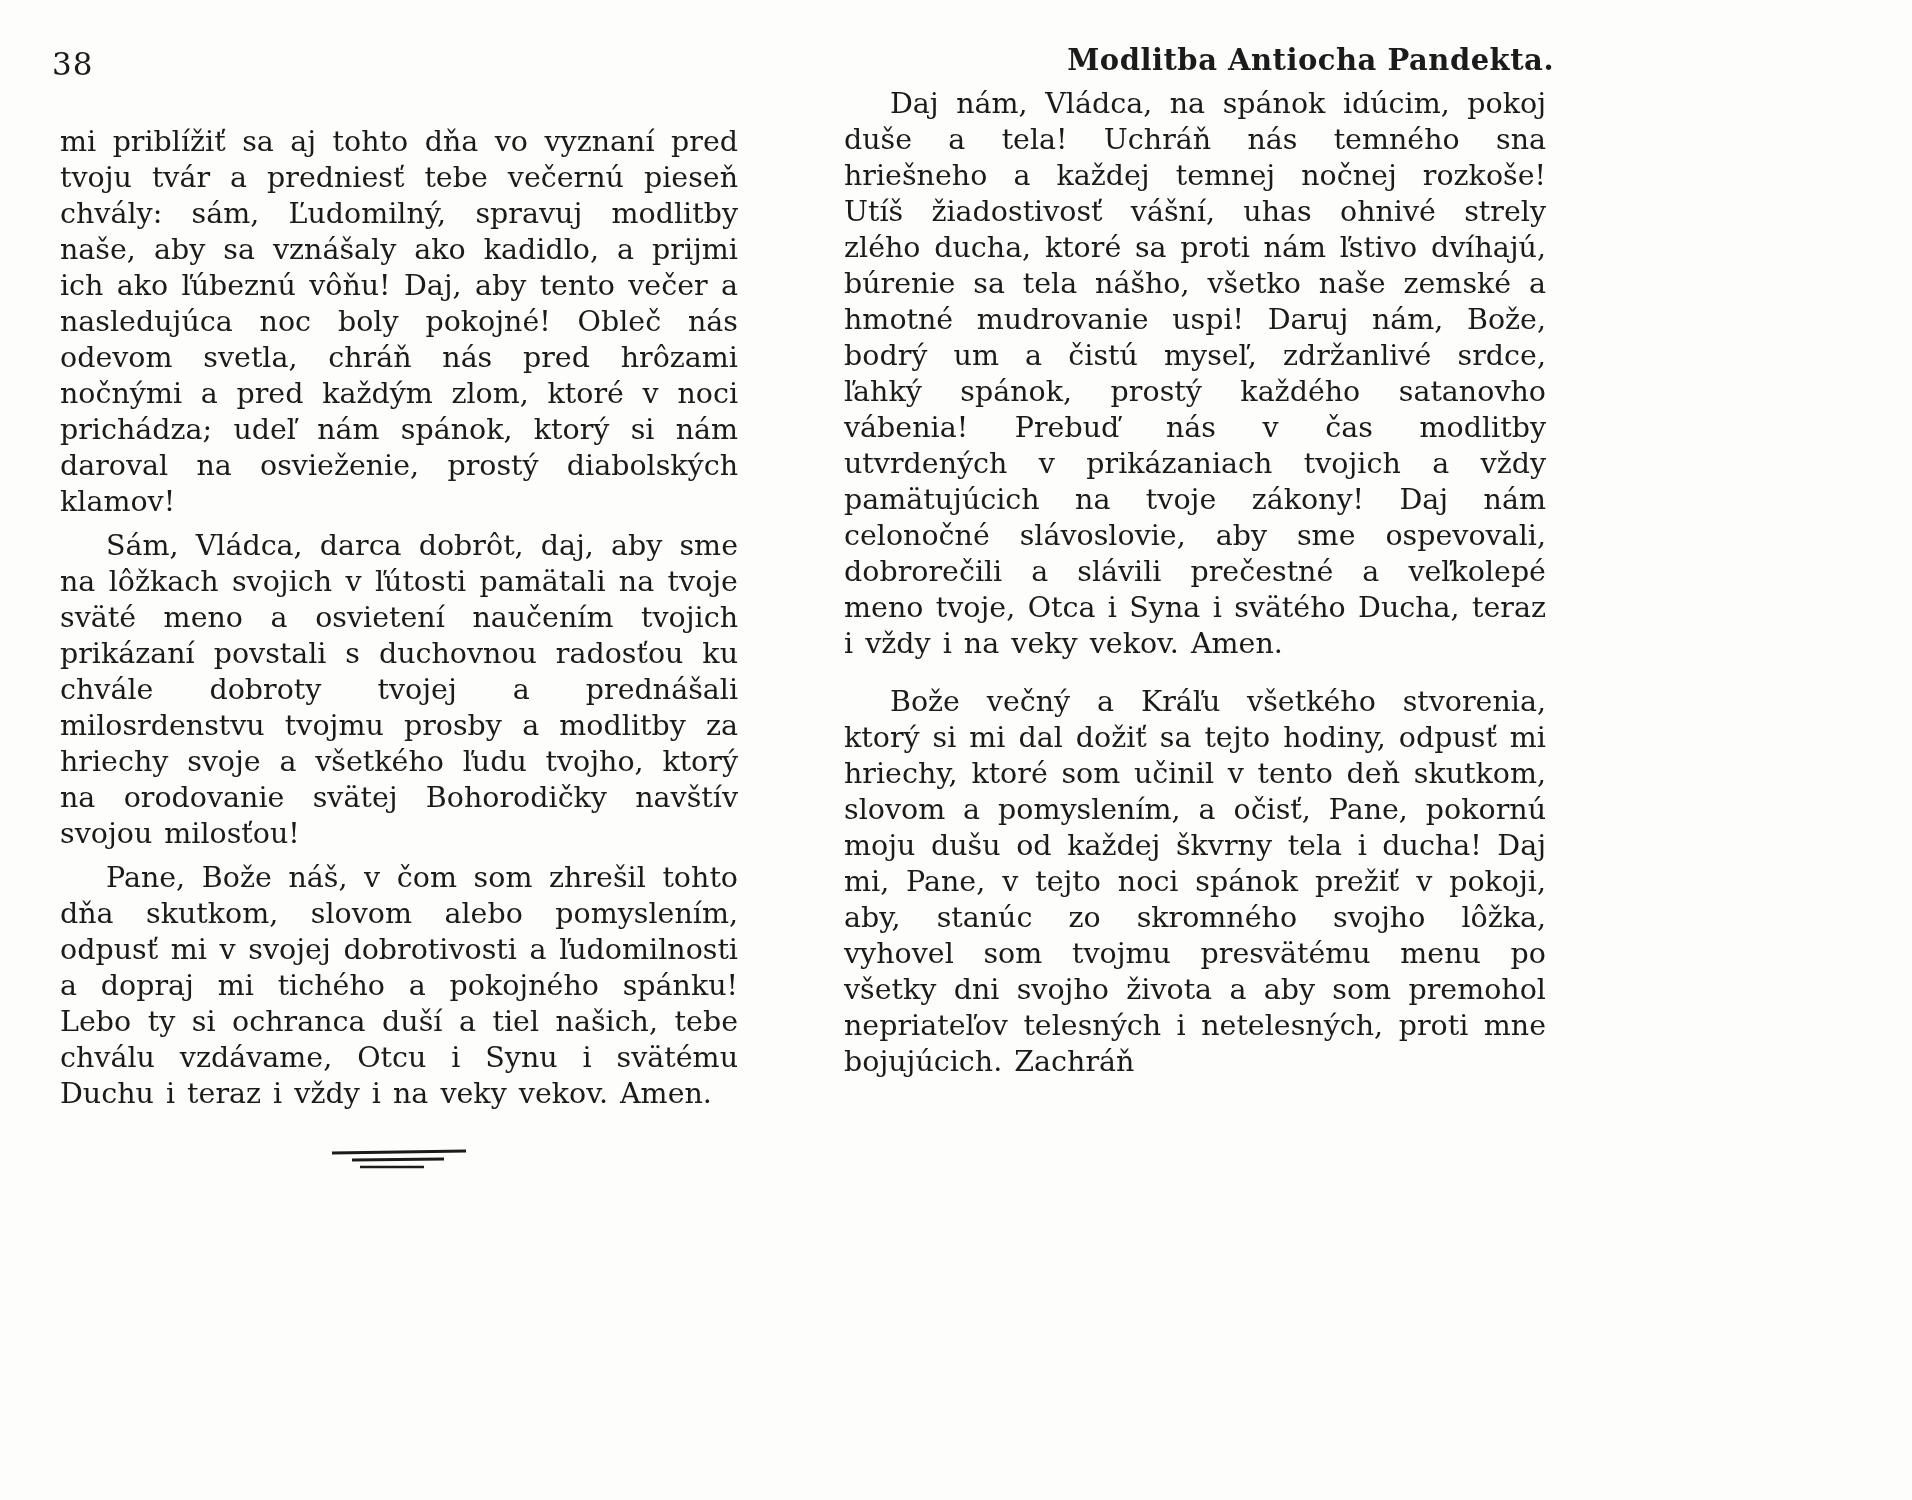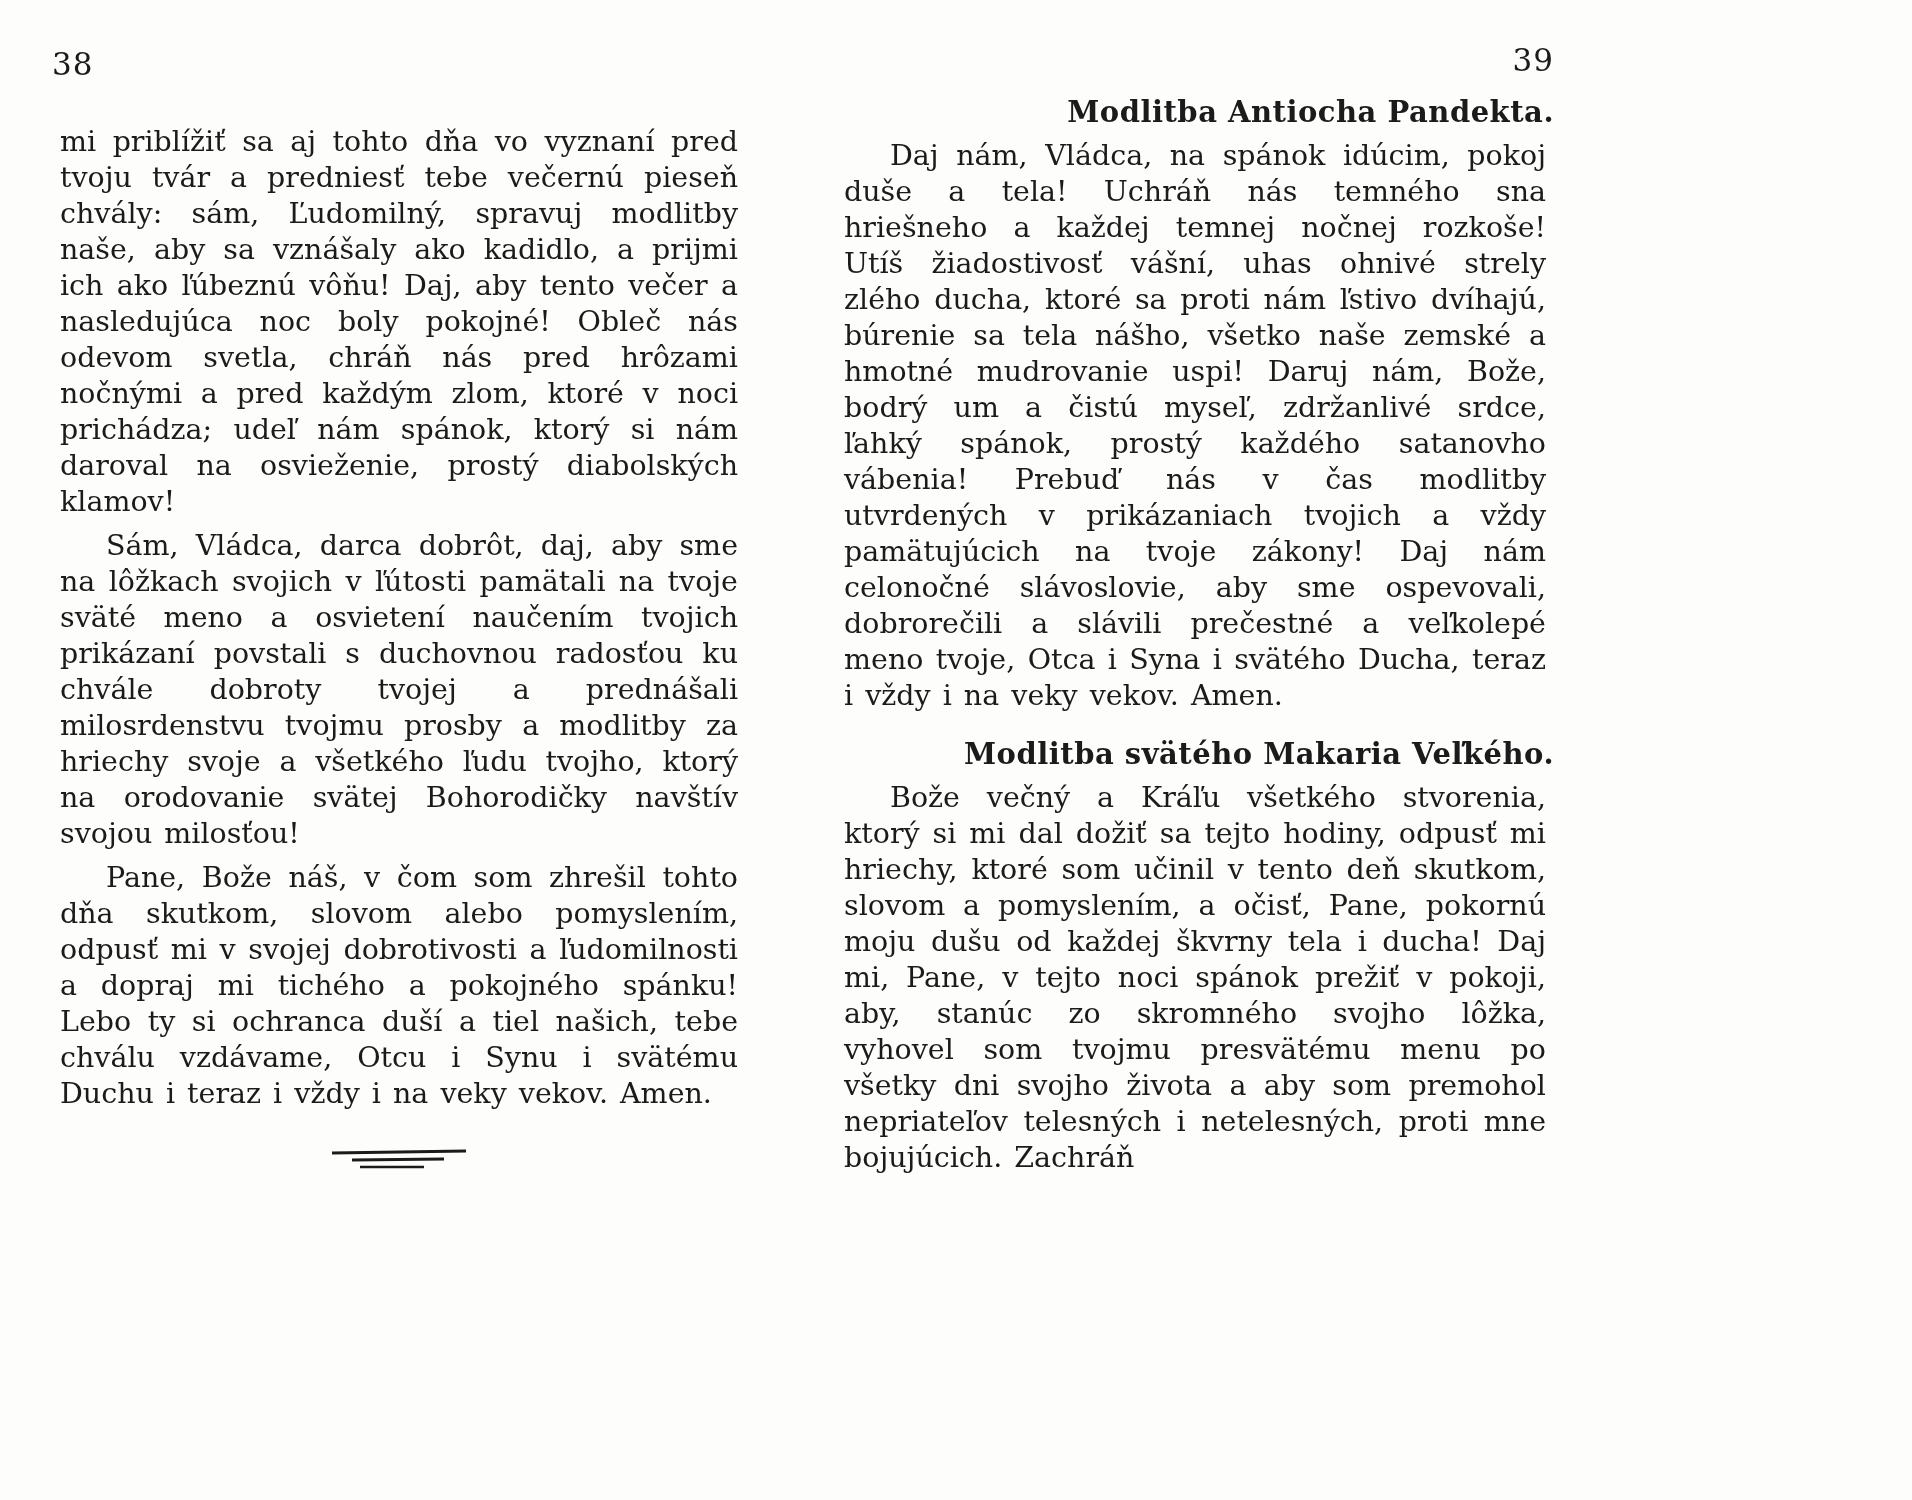--- a/index.html
+++ b/index.html
@@ -87,26 +87,24 @@
     <div class="divider">
       <svg width="150" height="36" viewBox="0 0 150 36" aria-hidden="true">
         <line x1="8" y1="11" x2="142" y2="9" stroke="#1b1b1b" stroke-width="3"></line>
         <line x1="28" y1="18" x2="120" y2="17" stroke="#1b1b1b" stroke-width="3"></line>
         <line x1="36" y1="25" x2="100" y2="25" stroke="#1b1b1b" stroke-width="2.5"></line>
       </svg>
     </div>
   </div>
 
   <div class="page page-right">
-    <div class="page-number num-right">39</div>
 
     <div class="section">
       <h2 class="heading">Modlitba Antiocha Pandekta.</h2>
       <p class="para indent">Daj nám, Vládca, na spánok idúcim, pokoj duše a tela! Uchráň nás temného sna hriešneho a každej temnej nočnej rozkoše! Utíš žiadostivosť vášní, uhas ohnivé strely zlého ducha, ktoré sa proti nám ľstivo dvíhajú, búrenie sa tela nášho, všetko naše zemské a hmotné mudrovanie uspi! Daruj nám, Bože, bodrý um a čistú myseľ, zdržanlivé srdce, ľahký spánok, prostý každého satanovho vábenia! Prebuď nás v čas modlitby utvrdených v prikázaniach tvojich a vždy pamätujúcich na tvoje zákony! Daj nám celonočné slávoslovie, aby sme ospevovali, dobrorečili a slávili prečestné a veľkolepé meno tvoje, Otca i Syna i svätého Ducha, teraz i vždy i na veky vekov. Amen.</p>
     </div>
 
     <div class="section">
-      <h2 class="heading">Modlitba svätého Makaria Veľkého.</h2>
       <p class="para indent">Bože večný a Kráľu všetkého stvorenia, ktorý si mi dal dožiť sa tejto hodiny, odpusť mi hriechy, ktoré som učinil v tento deň skutkom, slovom a pomyslením, a očisť, Pane, pokornú moju dušu od každej škvrny tela i ducha! Daj mi, Pane, v tejto noci spánok prežiť v pokoji, aby, stanúc zo skromného svojho lôžka, vyhovel som tvojmu presvätému menu po všetky dni svojho života a aby som premohol nepriateľov telesných i netelesných, proti mne bojujúcich. Zachráň</p>
     </div>
   </div>
 
 </div>
 
 </body></html>

